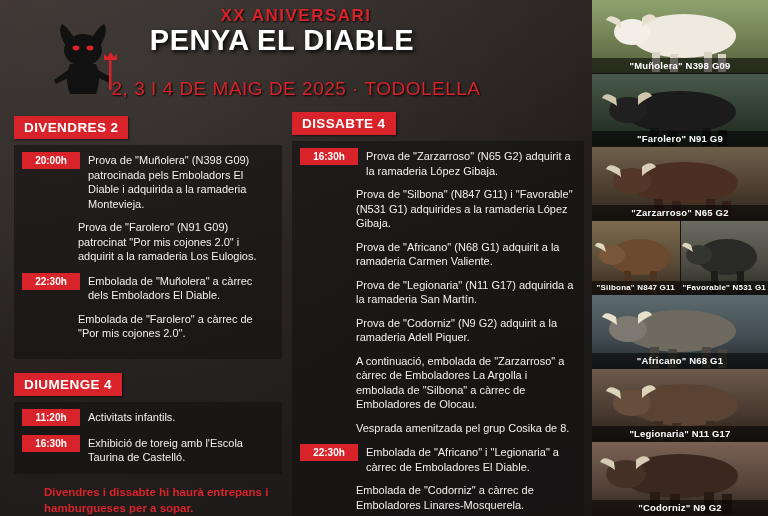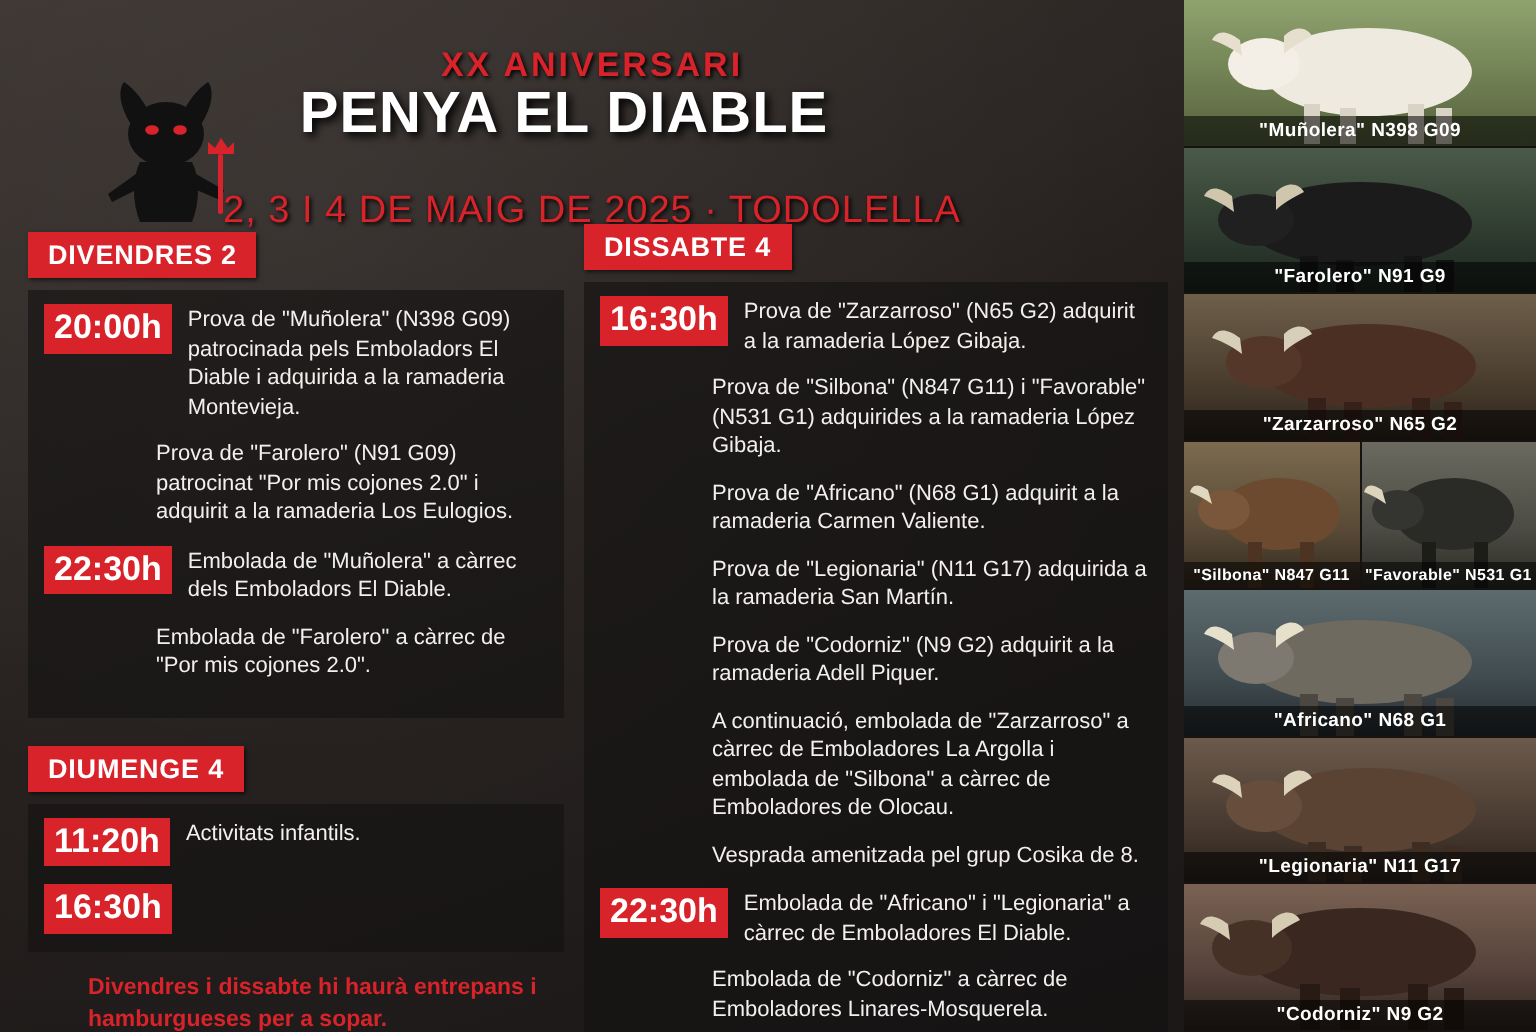--- a/index.html
+++ b/index.html
@@ -10,21 +10,21 @@
     color:#fff;
   }
   .poster{
     position:relative;width:768px;height:516px;
     background:
       radial-gradient(circle at 20% 20%, rgba(255,255,255,0.05), transparent 60%),
       linear-gradient(160deg,#3a3330 0%, #241f1d 45%, #191616 100%);
   }
   
   .header{
-    position:absolute;left:0;top:17px;width:592px;height:118px;
+    position:absolute;left:0;top:0;width:592px;height:118px;
   }
   .aniv{
     position:absolute;left:0;top:6px;width:592px;text-align:center;
     color:#d8232a;font-weight:bold;font-size:17px;letter-spacing:1.5px;
     text-shadow:1px 1px 2px #000;
   }
   .maintitle{
     position:absolute;left:0;top:24px;width:564px;text-align:center;
     color:#ffffff;font-weight:bold;font-size:29px;letter-spacing:0.5px;
     text-shadow:2px 2px 4px #000;
@@ -50,21 +50,21 @@
   }
   .block{
     background:rgba(20,18,17,0.62);
     margin-top:6px;padding:7px 8px 9px 8px;
   }
   .row{
     display:flex;align-items:flex-start;margin-bottom:9px;
   }
   .row:last-child{margin-bottom:0;}
   .time{
-    background:#d8232a;color:#fff;font-weight:bold;font-size:17px;
+    background:#d8232a;color:#fff;font-weight:bold;font-size:10px;
     padding:3px 5px;min-width:48px;text-align:center;margin-right:8px;
     flex:0 0 auto;line-height:1.1;
   }
   .txt{
     font-size:11px;line-height:1.32;color:#f2efed;flex:1 1 auto;padding-top:1px;
   }
   .indent{
     margin-left:56px;font-size:11px;line-height:1.32;color:#f2efed;margin-bottom:9px;
   }
   .footnote{
@@ -146,20 +146,21 @@
     </div>
 
     <div class="daybar" style="margin-top:14px;">DIUMENGE 4</div>
     <div class="block">
       <div class="row">
         <div class="time">11:20h</div>
         <div class="txt">Activitats infantils.</div>
       </div>
       <div class="row">
         <div class="time">16:30h</div>
+        <div class="txt">Exhibició de toreig amb l'Escola Taurina de Castelló.</div>
       </div>
     </div>
 
     <div class="footnote">Divendres i dissabte hi haurà entrepans i hamburgueses per a sopar.</div>
   </div>
 
   <div class="col col-right">
     <div class="daybar">DISSABTE 4</div>
     <div class="block">
       <div class="row">

